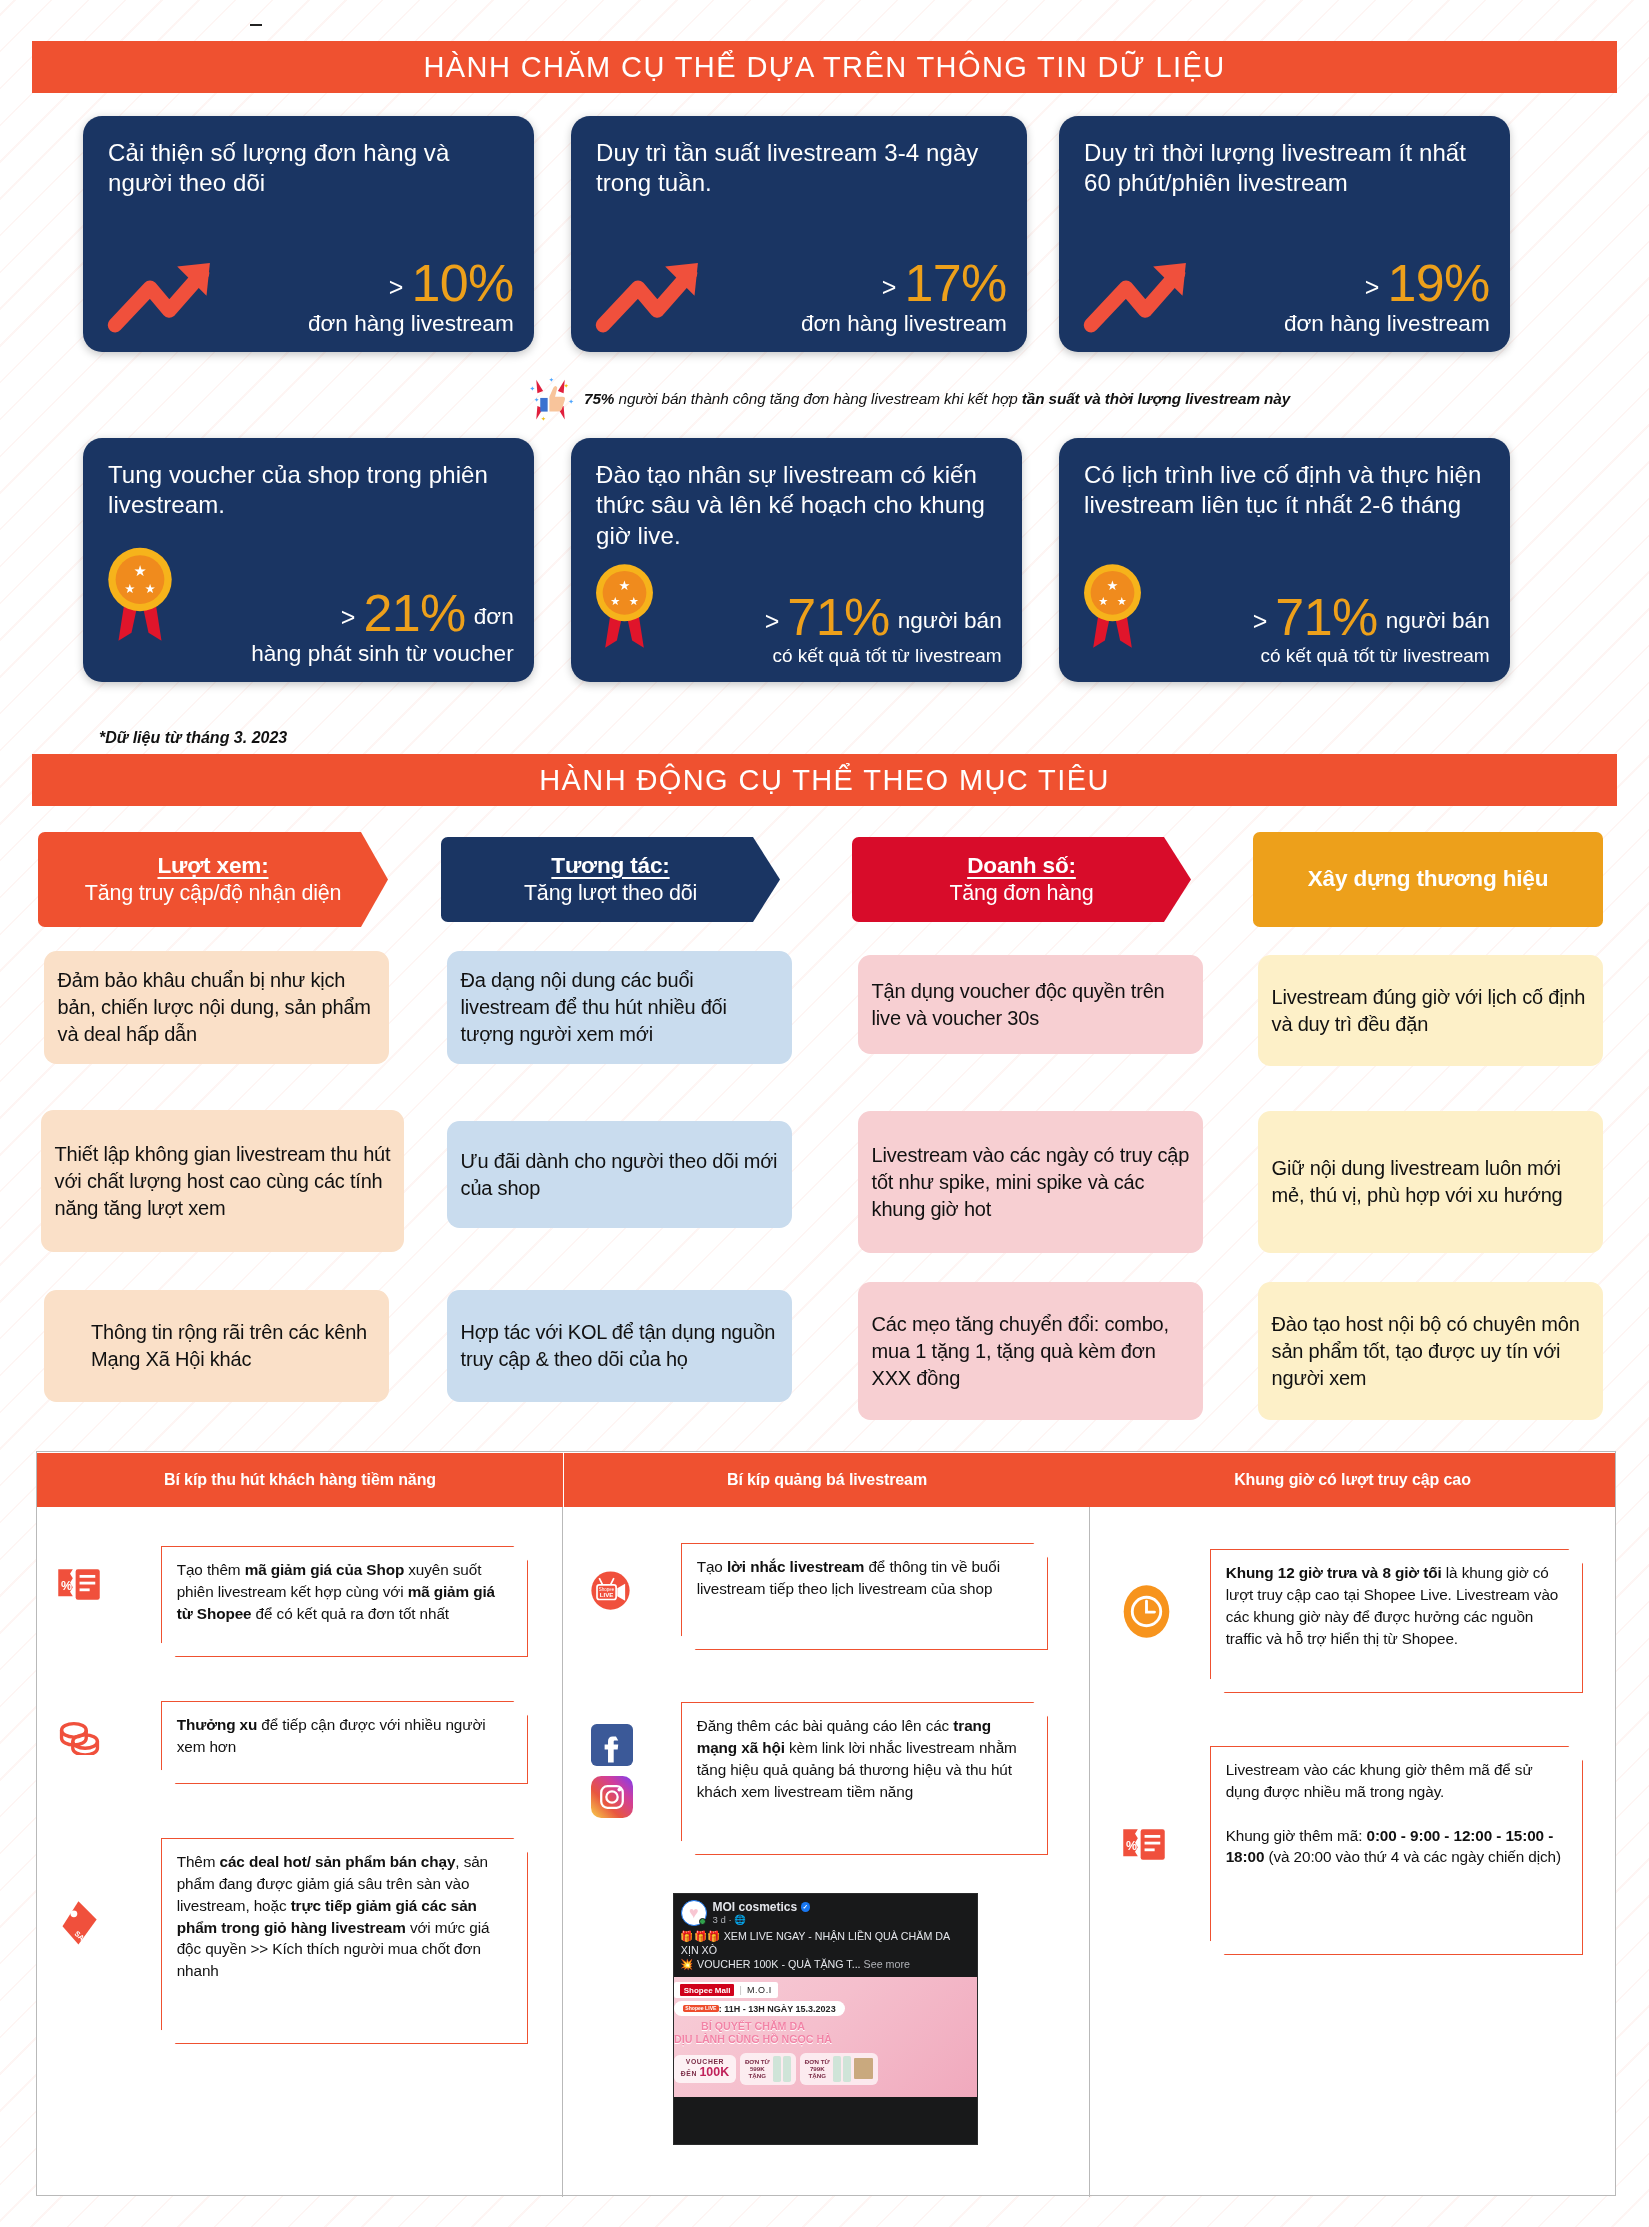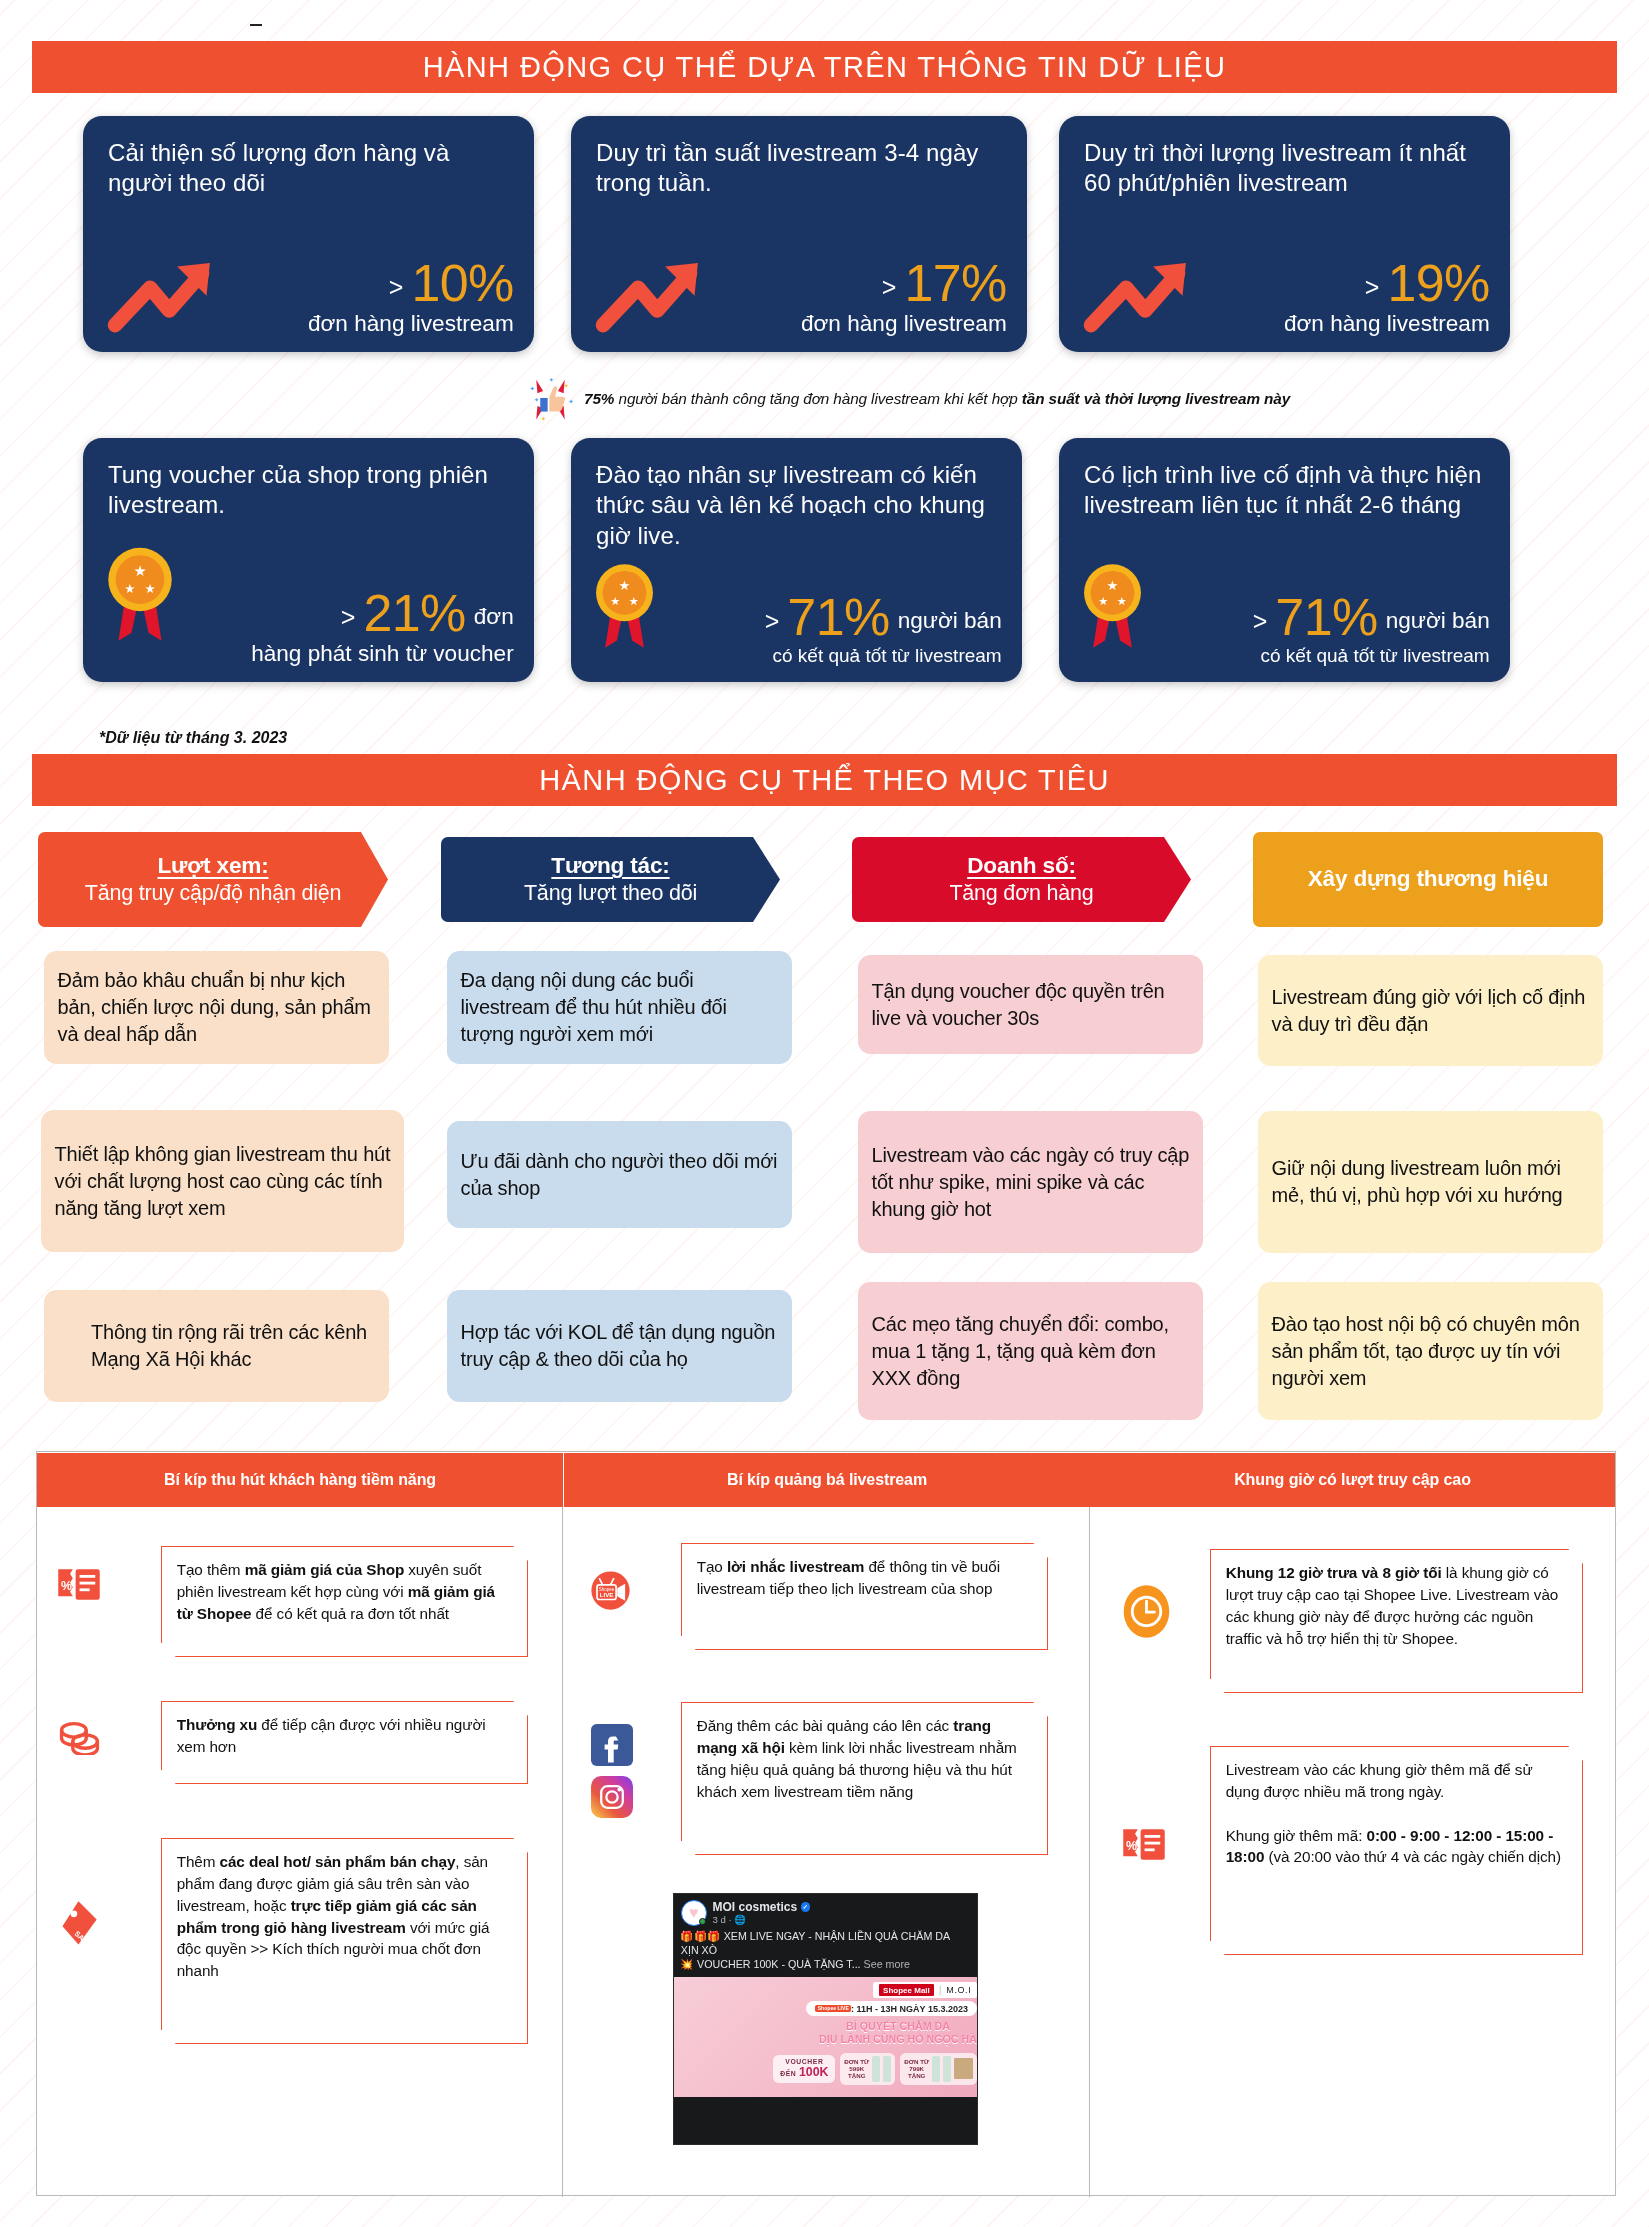--- a/index.html
+++ b/index.html
@@ -198,21 +198,21 @@
   }
   .fb-name { color:#e4e6eb; font-size: 12px; font-weight: 700; display:flex; align-items:center; gap:3.4px;}
   .fb-verified { width:9.6px; height:9.6px; border-radius:50%; background:#1877f2; color:#fff; font-size:6.2px; display:flex; align-items:center; justify-content:center;}
   .fb-meta { color:#b0b3b8; font-size:9.6px; margin-top:0.6px; }
   .fb-text { color:#e4e6eb; font-size:10.7px; line-height:1.3; padding: 2.3px 6.8px 4.5px 6.8px; }
   .fb-more { color:#b0b3b8; }
   .fb-banner {
     height: 120px;
     background: linear-gradient(135deg,#f7cdd7 0%, #f5bfcd 45%, #f0a9bd 100%);
     position: relative;
-    display:flex; flex-direction:column; align-items:flex-end; padding-top: 5.7px; gap: 3.4px;
+    display:flex; flex-direction:column; align-items:flex-start; padding-top: 5.7px; gap: 3.4px;
   }
   .fb-mallrow {
     background:#fff; border-radius: 2.3px; padding: 2.3px 5.7px;
     display:flex; align-items:center; gap:5.1px;
   }
   .fb-mall { background:#d0011b; color:#fff; font-size:8px; padding:1.1px 4px; font-weight:700; border-radius:1.1px;}
   .fb-moi { color:#222; font-size:9px; letter-spacing:0.6px; }
   .fb-timepill {
     background:#fff; border-radius: 11.3px; padding: 2.3px 9px;
     display:flex; align-items:center; font-size:9px; font-weight:700; color:#222;
@@ -231,21 +231,21 @@
   .bag { width:19px; height:21.5px; background:#c9a97e; border-radius:1.1px; }
 </style>
 </head>
 <body>
 
 <div id="page">
 
   <div class="tick" style="left:250px;top:24px;width:12.4px;height:2.3px;"></div>
 
   <div class="banner" style="left:32px;top:41px;width:1585px;height:52px;font-size:29px;">
-    <span>HÀNH ĐỘNG CỤ THỂ DỰA TRÊN THÔNG TIN DỮ LIỆU</span>
+    <span>HÀNH CHĂM CỤ THỂ DỰA TRÊN THÔNG TIN DỮ LIỆU</span>
   </div>
 
   <div class="stat-card" style="left:83px;top:116px;width:451px;height:236px;">
     <div class="stat-title">Cải thiện số lượng đơn hàng và người theo dõi</div>
     <div class="icon-slot">
       <svg width="113" height="79" viewBox="0 0 200 140">
         <polyline points="16,126 78,60 112,100 170,34" fill="none" stroke="#f0503c" stroke-width="26" stroke-linecap="round" stroke-linejoin="round"></polyline>
         <polygon points="126,22 184,16 178,74" fill="#f0503c"></polygon>
       </svg>
     </div>

